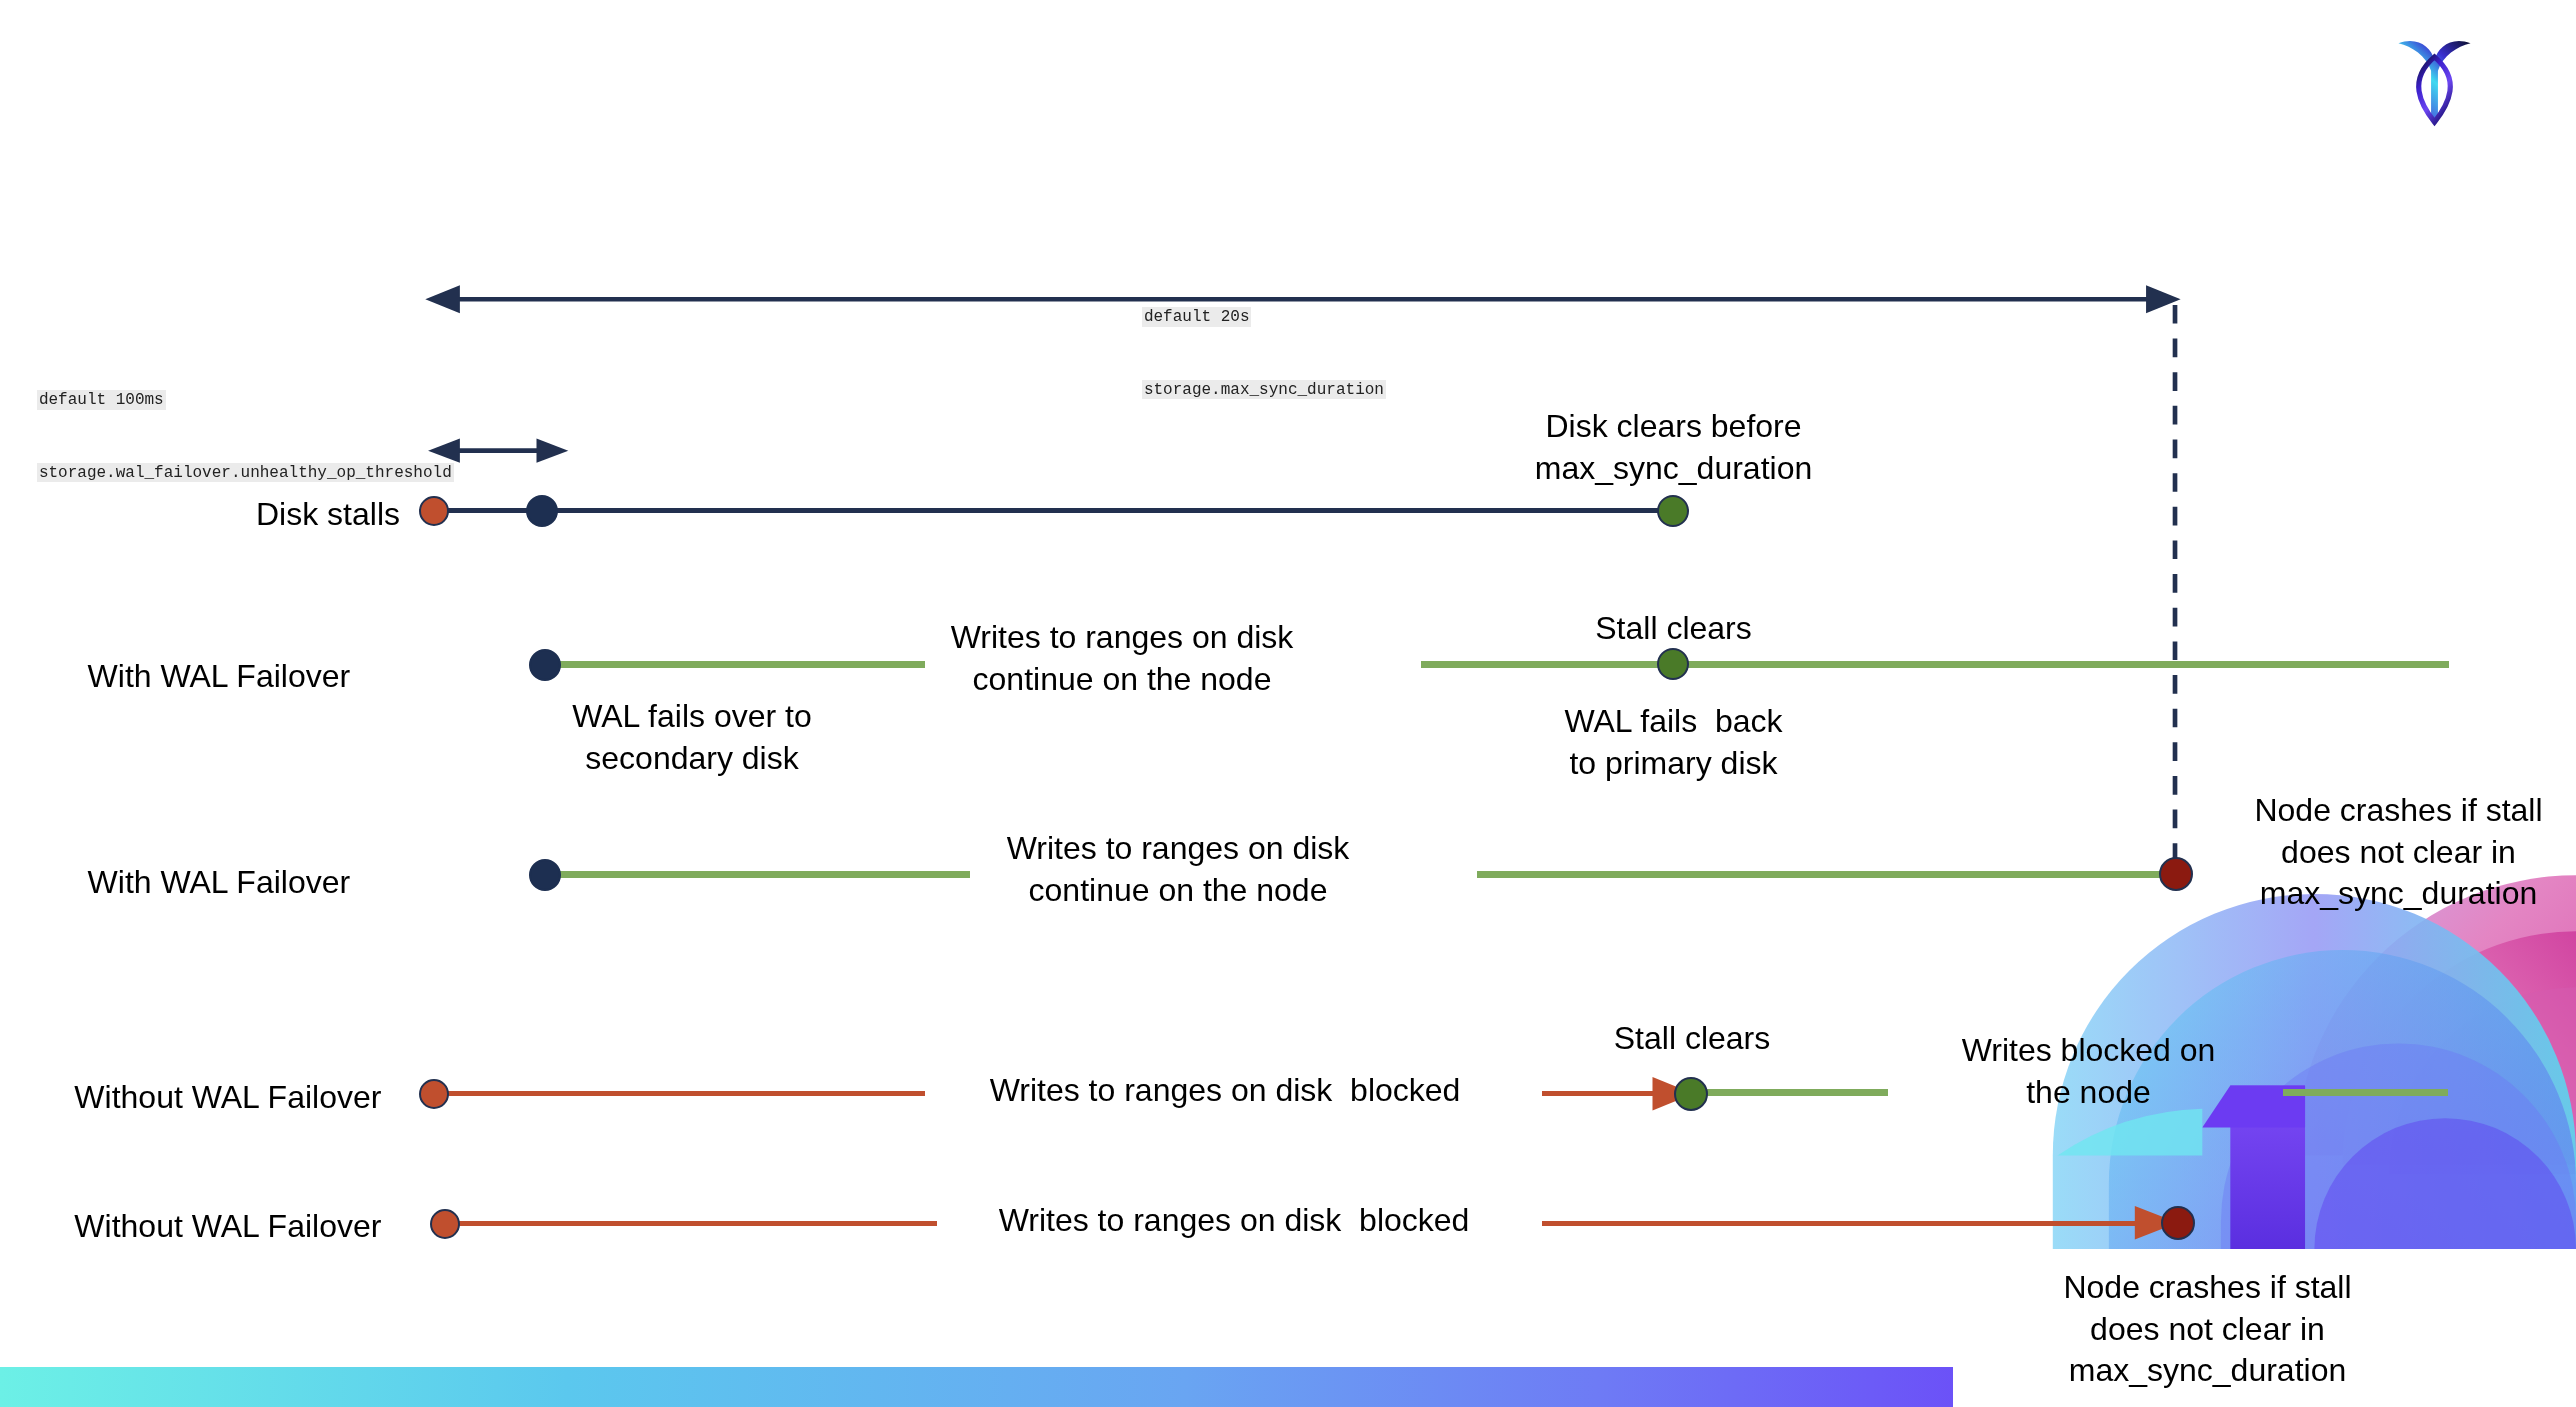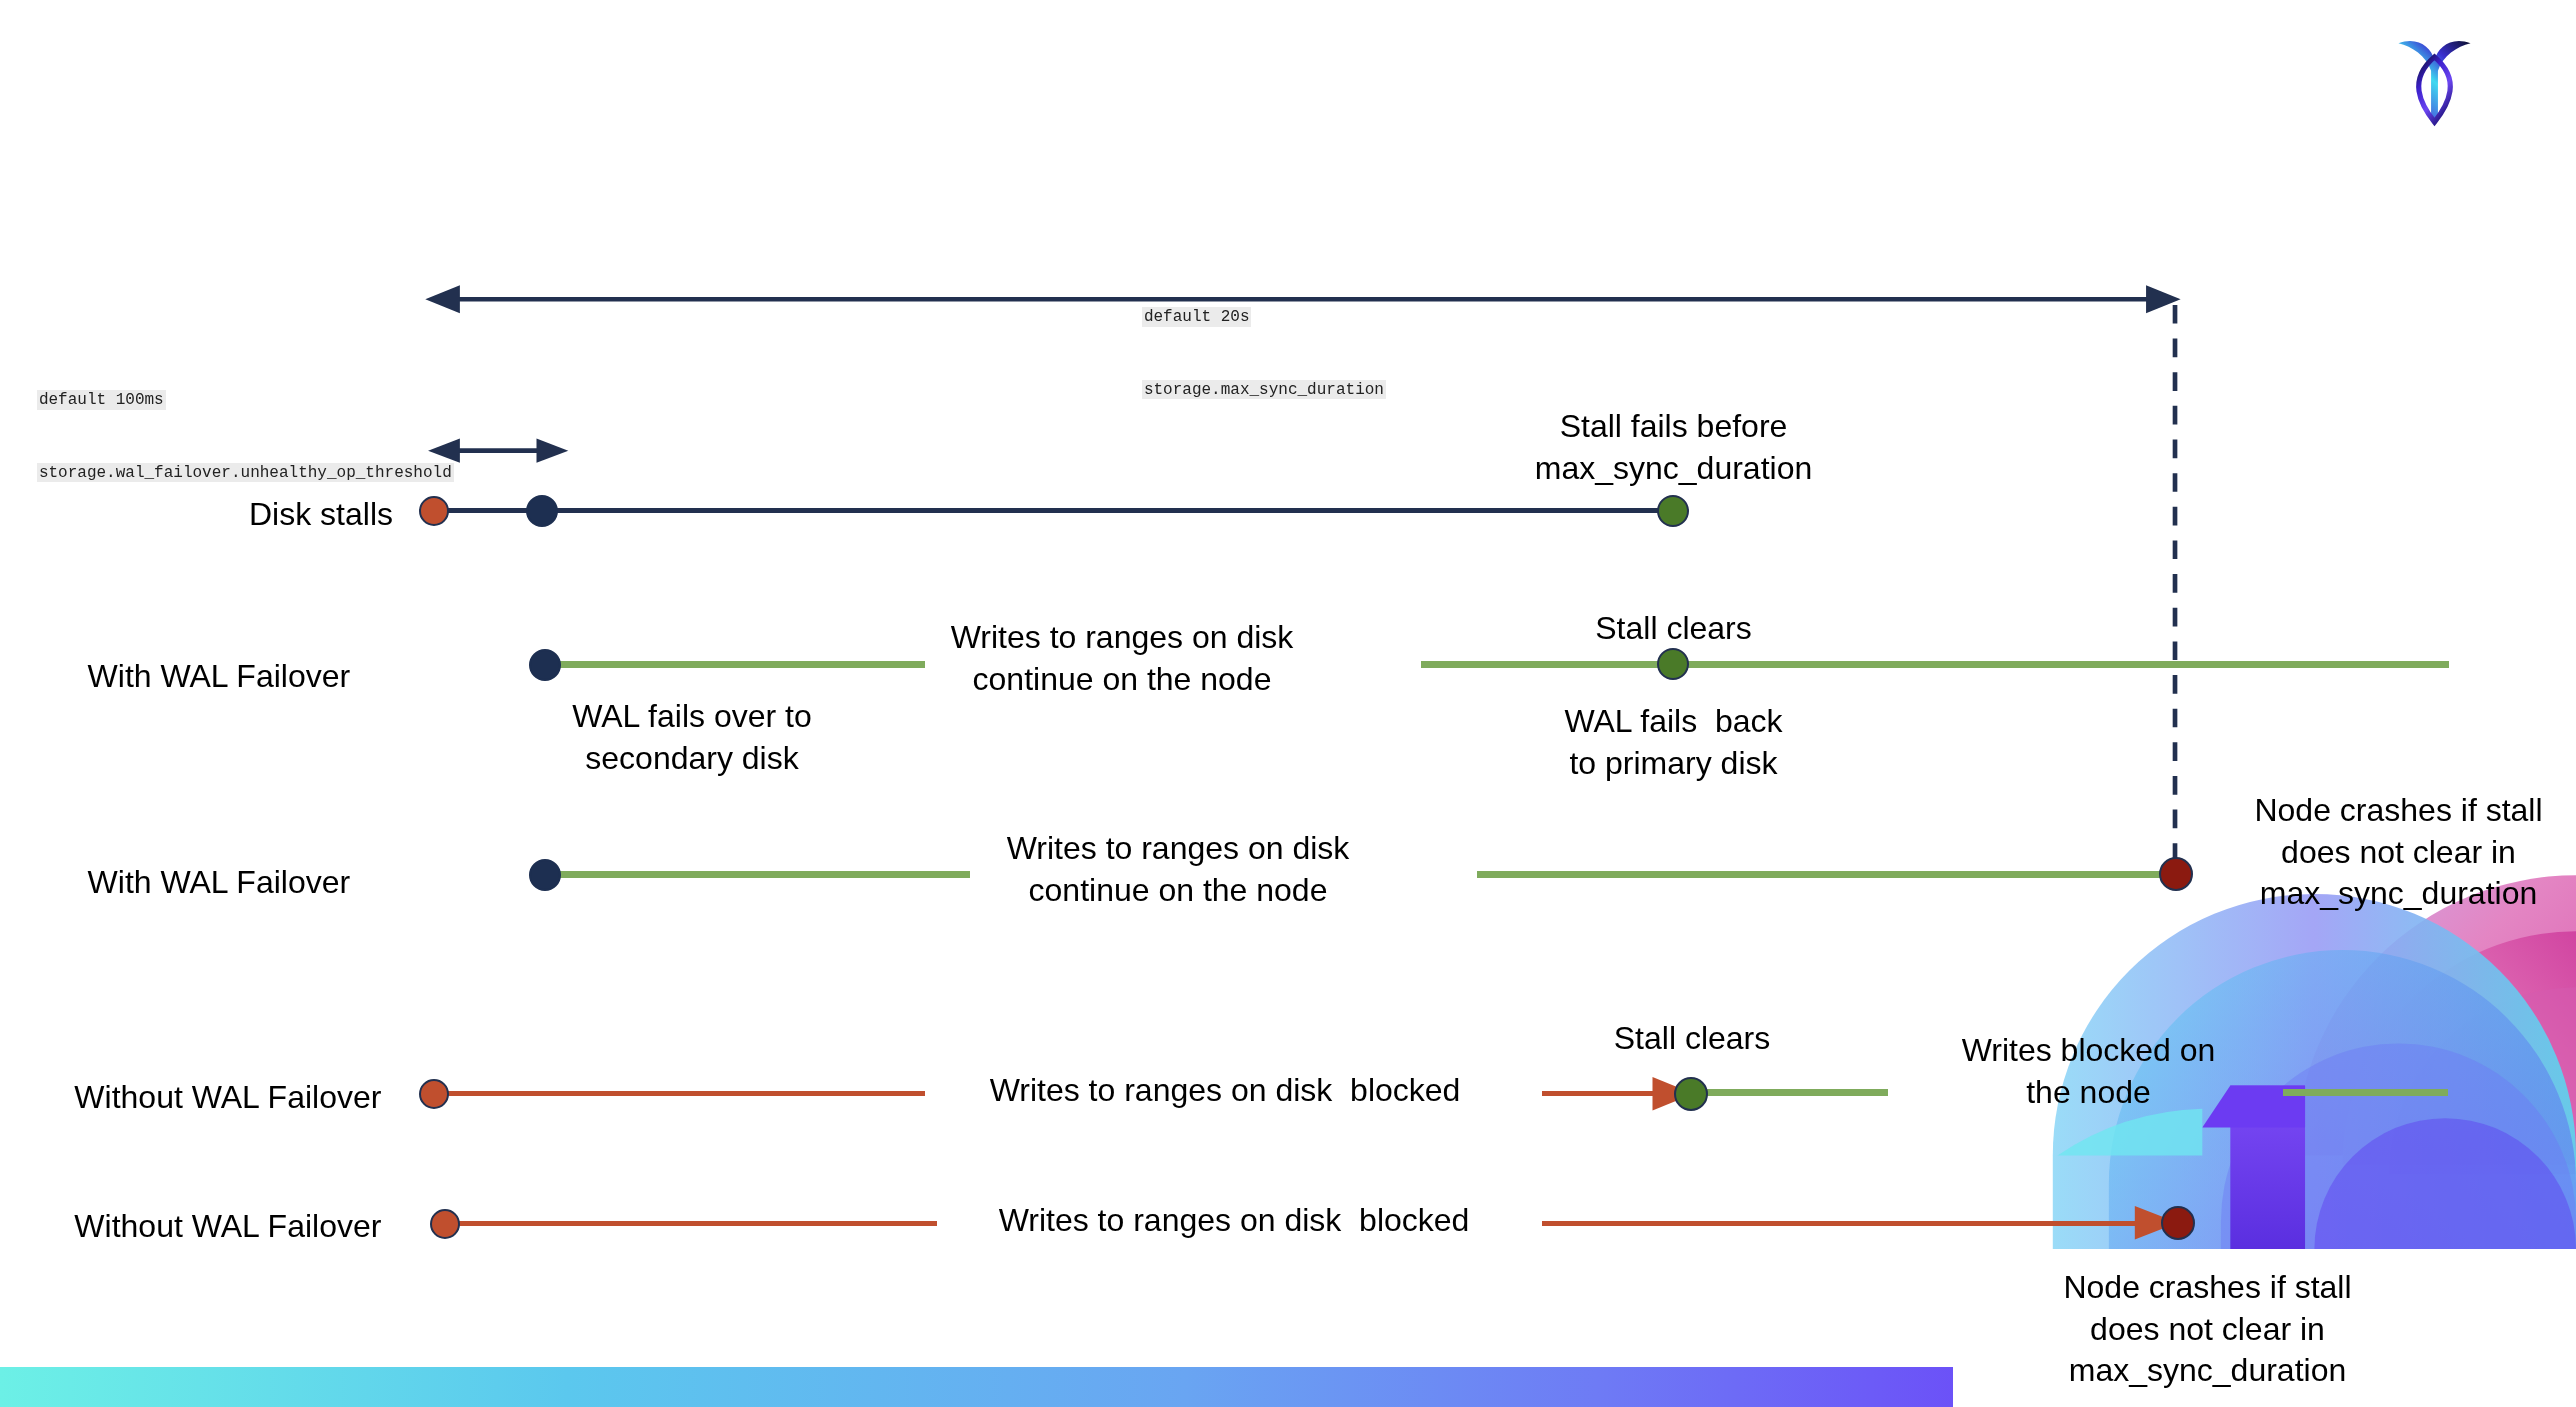--- a/index.html
+++ b/index.html
@@ -174,26 +174,26 @@
 
     <line x1="474" y1="482" x2="592" y2="482" stroke="#22304F" stroke-width="5"></line>
     <polygon points="458,482 492,469 492,495" fill="#22304F"></polygon>
     <polygon points="608,482 574,469 574,495" fill="#22304F"></polygon>
 
     <polygon points="1812,1170 1768,1152 1768,1188" fill="#C04F2E"></polygon>
 
     <polygon points="2330,1308 2284,1290 2284,1326" fill="#C04F2E"></polygon>
   </svg>
 
-  <div class="lbl row-name r" style="left:0px;top:494px;width:393px;">Disk stalls</div>
+  <div class="lbl row-name r" style="left:0px;top:494px;width:393px;padding-left:7px;">Disk stalls</div>
   <div class="ln navy" style="left:439px;top:508px;width:1234px;height:4.7px;"></div>
   <div class="dot dot-orange" style="left:419px;top:496px;width:30px;height:30px;"></div>
   <div class="dot dot-navy" style="left:526px;top:495px;width:32px;height:32px;"></div>
   <div class="dot dot-green" style="left:1657px;top:495px;width:32px;height:32px;"></div>
-  <div class="lbl c" style="left:1477px;top:406px;width:393px;">Stall fails before
+  <div class="lbl c" style="left:1477px;top:406px;width:393px;">Disk clears before
 max_sync_duration</div>
 
   <div class="lbl row-name l" style="left:22.4px;top:656px;width:393px;">With WAL Failover</div>
 
   <div class="ln green" style="left:540px;top:661px;width:385px;height:6.5px;"></div>
   <div class="ln green" style="left:1421px;top:661px;width:1028px;height:6.5px;"></div>
   <div class="dot dot-navy" style="left:529px;top:649px;width:32px;height:32px;"></div>
   <div class="dot dot-green" style="left:1657px;top:648px;width:32px;height:32px;"></div>
   <div class="lbl c" style="left:879px;top:617px;width:486px;">Writes to ranges on disk
 continue on the node</div>

